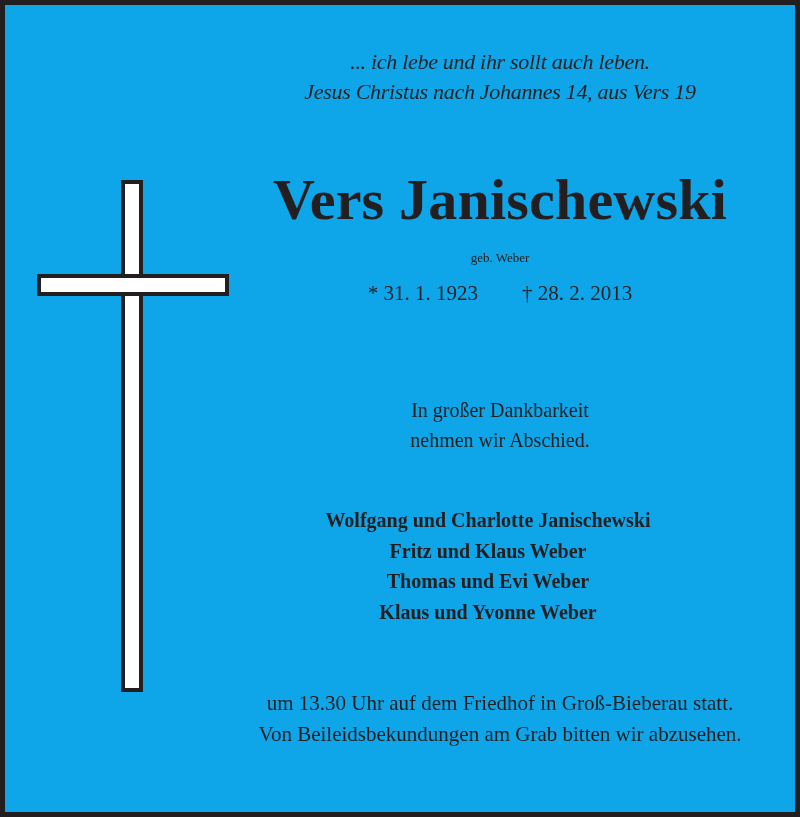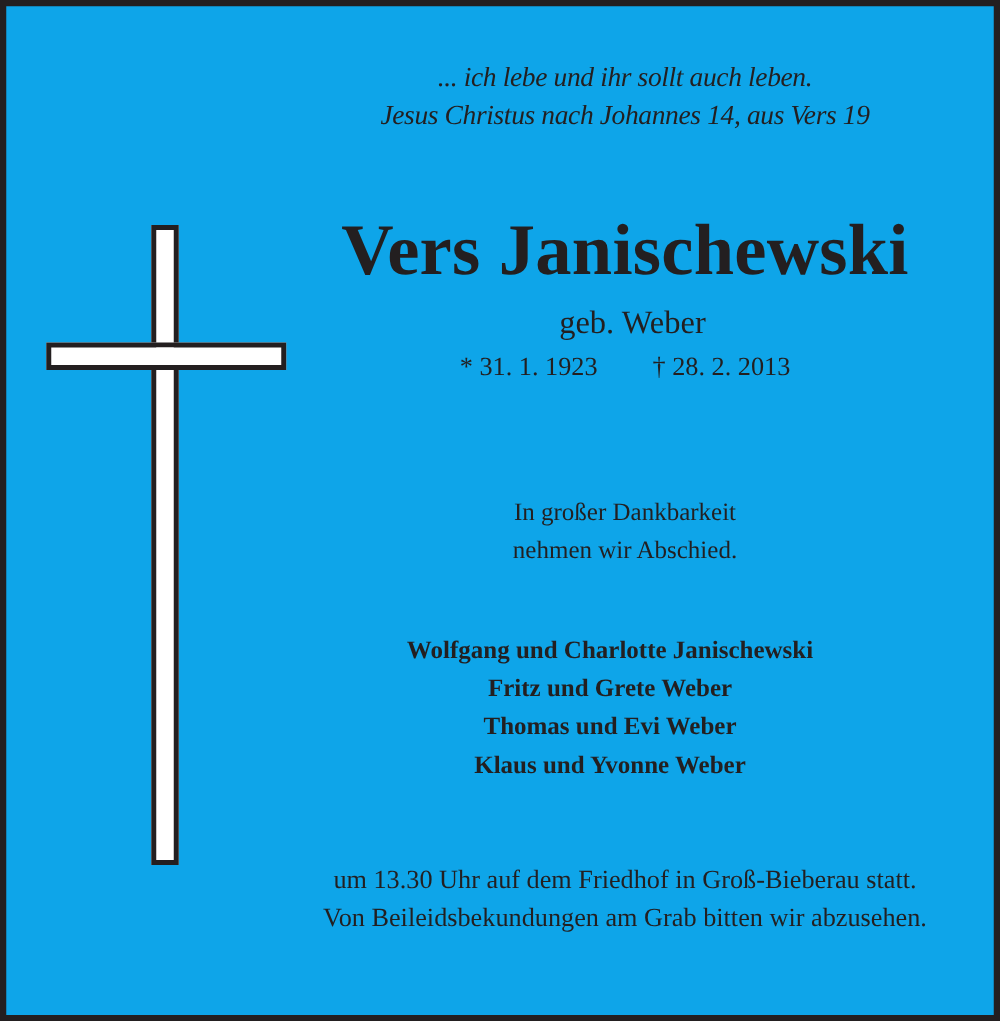--- a/index.html
+++ b/index.html
@@ -5,21 +5,21 @@
   html, body { margin: 0; padding: 0; }
   body { width: 800px; height: 817px; background: #231f20; position: relative; overflow: hidden; }
   .card {
     position: absolute; left: 5px; top: 5px; width: 790px; height: 807px;
     background: #0ea5e9; box-sizing: border-box;
   }
   .t { font-family: "Liberation Serif", "DejaVu Serif", serif; color: #231f20; }
   .center-col { position: absolute; text-align: center; white-space: nowrap; }
   .verse { left: 200px; width: 590px; top: 42px; font-style: italic; font-size: 22px; line-height: 30px; letter-spacing: -0.3px; }
   .name { left: 200px; width: 590px; top: 160px; font-size: 58px; font-weight: bold; line-height: 70px; letter-spacing: 0.2px; }
-  .nee { left: 206px; width: 590px; top: 240px; font-size: 26px; line-height: 26px; }
+  .nee { left: 200px; width: 590px; top: 240px; font-size: 13px; line-height: 26px; }
   .dates { left: 200px; width: 590px; top: 274px; font-size: 21px; line-height: 28px; }
   .dates span + span { margin-left: 44px; }
   .thanks { left: 200px; width: 590px; top: 390px; font-size: 20px; line-height: 30px; }
   .family { left: 188px; width: 590px; top: 500px; font-size: 20px; font-weight: bold; line-height: 30.5px; }
   .funeral { left: 200px; width: 590px; top: 683px; font-size: 21px; line-height: 31px; }
   .line { display: block; }
   .cross-v {
     position: absolute; left: 116px; top: 175px; width: 22px; height: 512px;
     border: 4px solid #231f20; box-sizing: border-box; background: #fff;
   }
@@ -53,21 +53,21 @@
     <span>* 31. 1. 1923</span><span>† 28. 2. 2013</span>
   </div>
 
   <div class="center-col thanks t">
     <span class="line">In großer Dankbarkeit</span>
     <span class="line">nehmen wir Abschied.</span>
   </div>
 
   <div class="center-col family t">
     <span class="line">Wolfgang und Charlotte Janischewski</span>
-    <span class="line">Fritz und Grete Weber</span>
+    <span class="line">Fritz und Klaus Weber</span>
     <span class="line">Thomas und Evi Weber</span>
     <span class="line">Klaus und Yvonne Weber</span>
   </div>
 
   <div class="center-col funeral t">
     <span class="line">um 13.30 Uhr auf dem Friedhof in Groß-Bieberau statt.</span>
     <span class="line">Von Beileidsbekundungen am Grab bitten wir abzusehen.</span>
   </div>
 
 </div>

